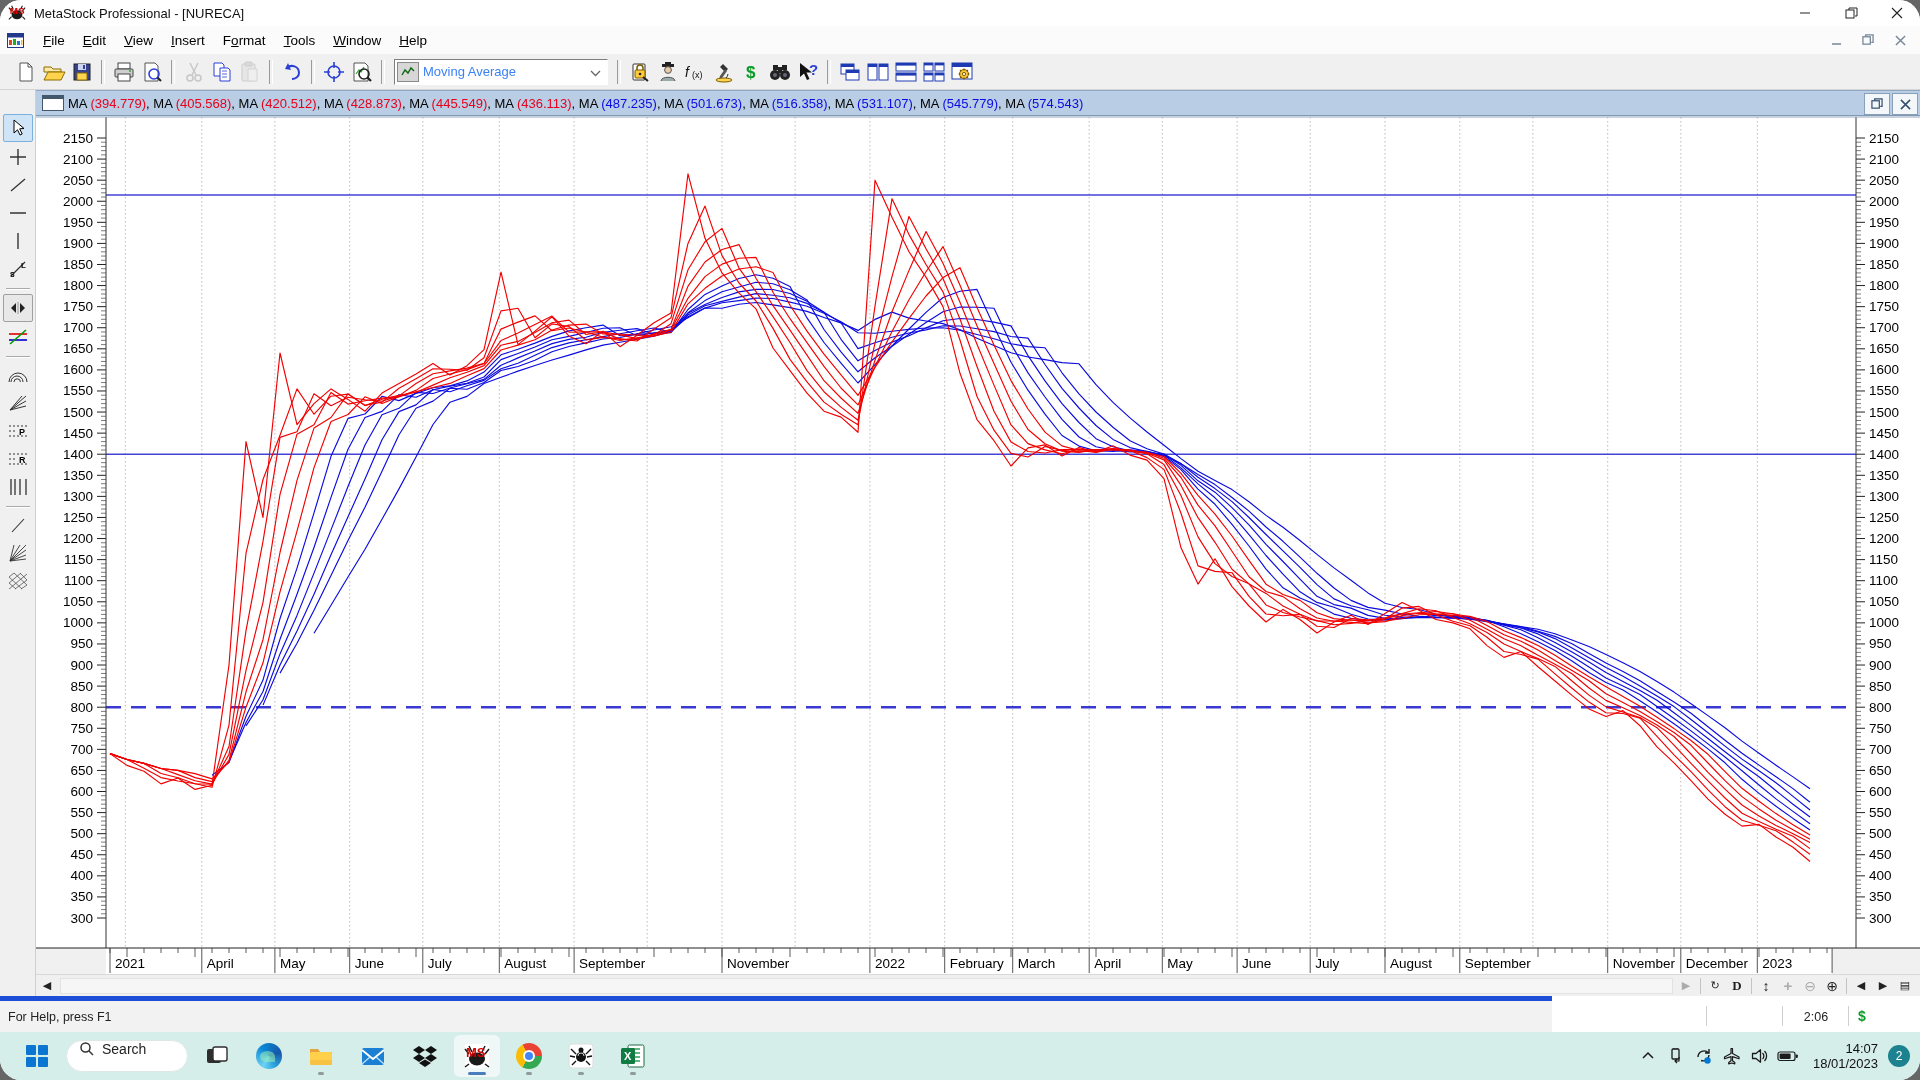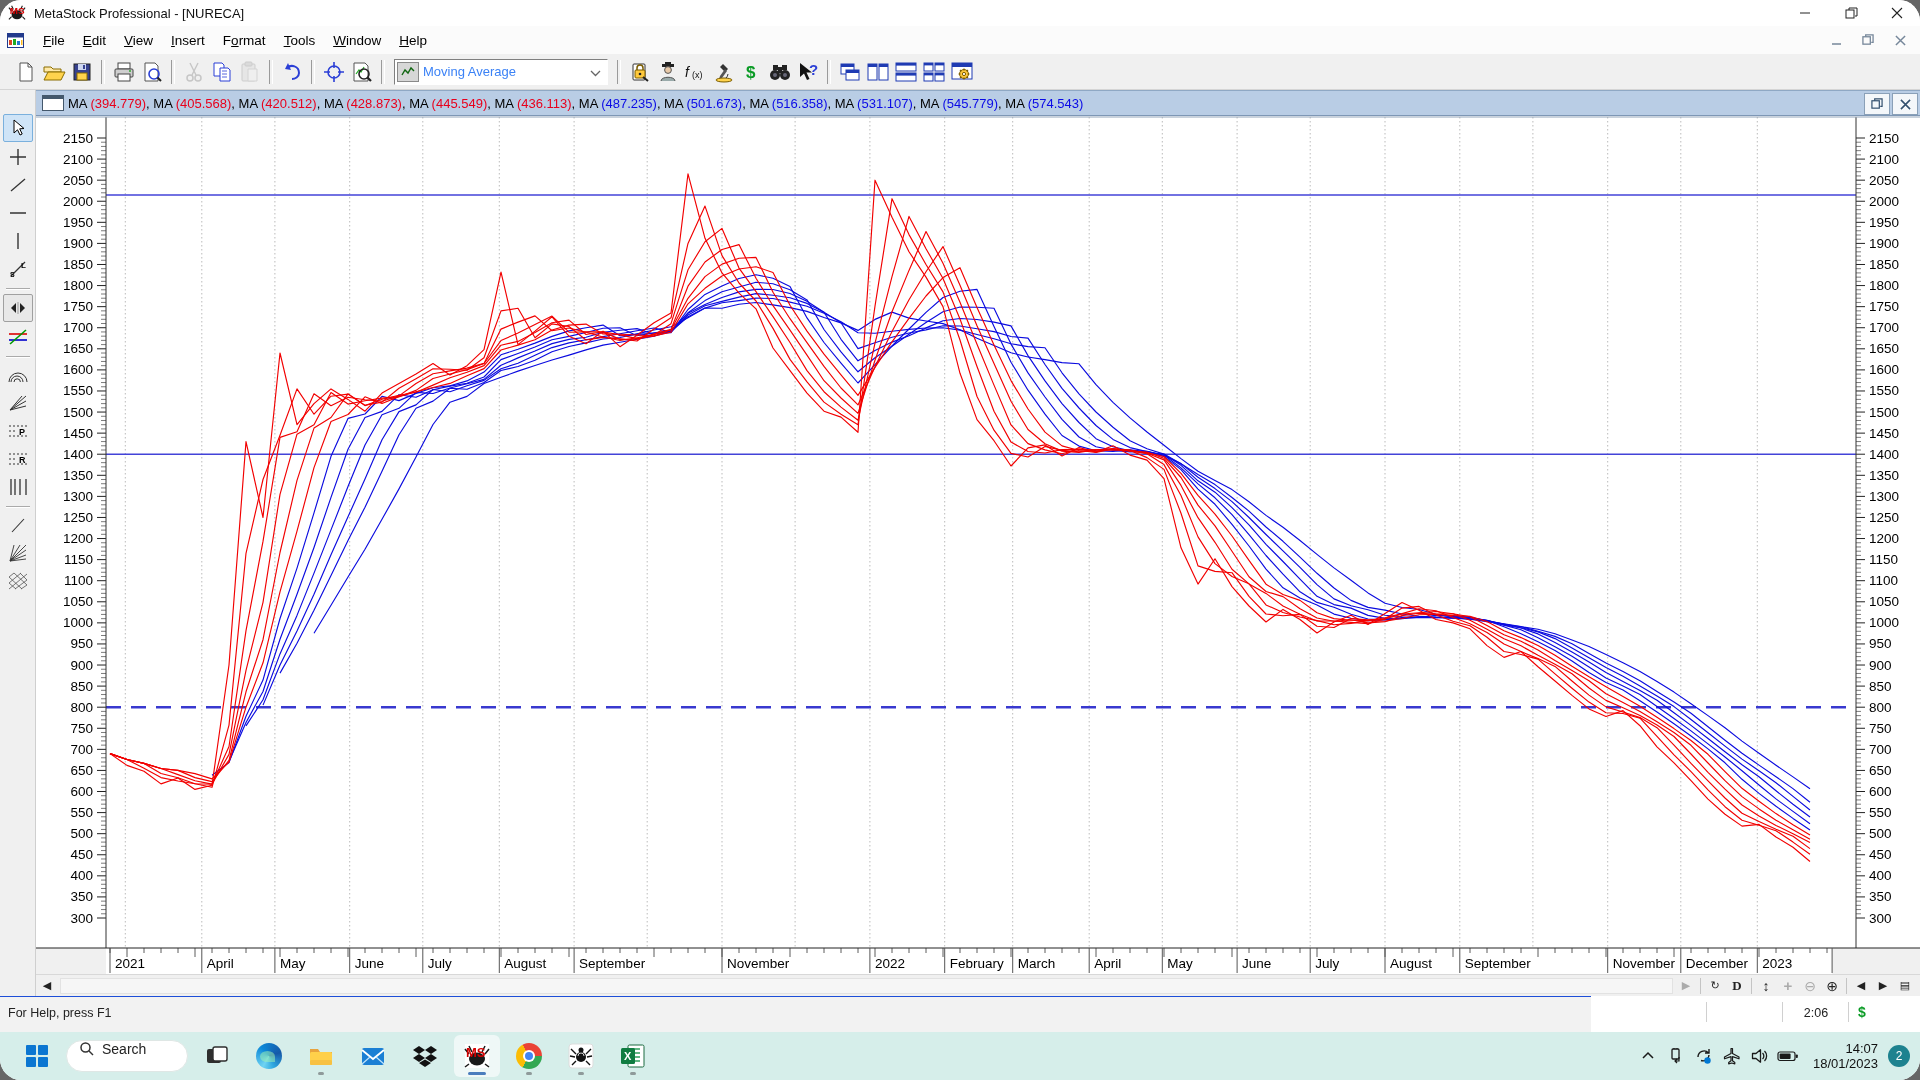--- a/index.html
+++ b/index.html
@@ -43,21 +43,21 @@
   .lt-sep{width:24px;height:0;border-top:1px solid #aaa;border-bottom:1px solid #fff;margin:4px 0;}
   
   #chart-svg{position:absolute;left:0;top:116px;}
   
   #hscroll{position:absolute;left:36px;top:974px;width:1884px;height:22px;background:#f0f0f0;border-top:1px solid #d8d8d8;display:flex;align-items:center;box-sizing:border-box;}
   .sc-btn{width:22px;height:18px;display:flex;align-items:center;justify-content:center;font-size:11px;color:#222;}
   .sc-btn.disabled{color:#ababab;}
   .sc-track{flex:1;height:14px;margin:0 2px;background:#f6f6f6;border:1px solid #e2e2e2;}
   .sc-sep{width:1px;height:16px;background:#c4c4c4;margin:0 3px;}
   
-  #statusbar{position:absolute;left:0;top:996px;width:1552px;height:36px;background:#f2f2f2;border-top:1px solid #1d4ed8;font-size:12.5px;color:#222;padding-left:39px;}
+  #statusbar{position:absolute;left:0;top:996px;width:1552px;height:36px;background:#f2f2f2;border-top:5px solid #1d4ed8;font-size:12.5px;color:#222;}
   #statusbar .help{position:absolute;left:8px;top:9px;}
   .st-sep{position:absolute;top:5px;width:1px;height:20px;background:#d0d0d0;}
   #statusbar .clock{position:absolute;left:1788px;top:9px;width:56px;text-align:center;}
   #statusbar .dollar{position:absolute;left:1858px;top:7px;color:#0a9b25;font-weight:bold;font-size:14px;}
   
   #taskbar{position:absolute;left:0;top:1032px;width:1920px;height:48px;background:#d6eeea;display:flex;align-items:center;}
   #tb-left{display:flex;align-items:center;gap:6px;margin-left:14px;}
   .task-btn{width:46px;height:42px;display:flex;flex-direction:column;align-items:center;justify-content:center;position:relative;border-radius:6px;}
   .task-btn.active{background:rgba(255,255,255,.6);}
   .run-dot{position:absolute;bottom:2px;left:50%;transform:translateX(-50%);width:6px;height:3px;border-radius:2px;background:#8f9a9a;}

